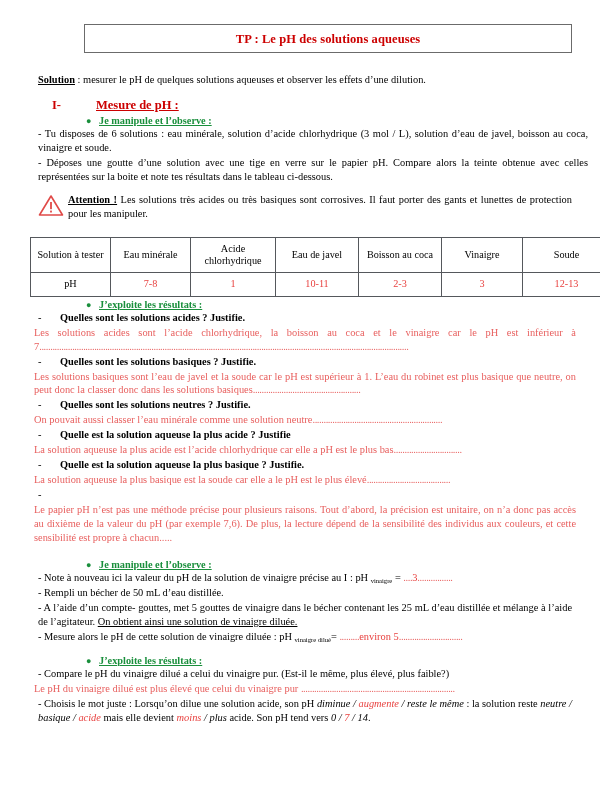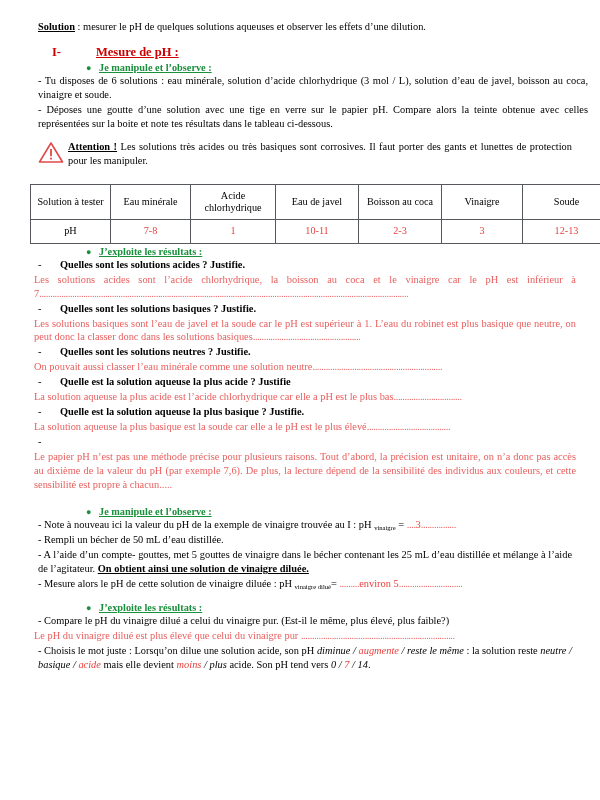--- a/index.html
+++ b/index.html
@@ -154,39 +154,42 @@
     letter-spacing: -0.4px;
   }
 
   
   .inst {
     margin: 1px 28px 0 38px;
     font-size: 10.4px;
     line-height: 1.36;
     text-align: justify;
   }
-  .inst .u { text-decoration: underline; font-weight: bold; }
+  .inst .u { text-decoration: underline; }
   sub.sm {
     font-size: 6.6px;
     vertical-align: baseline;
     position: relative;
     bottom: -2px;
   }
   .red { color: #e8605f; }
   .red-strong { color: #e8413f; }
   .ital { font-style: italic; }
   .dots { letter-spacing: -0.4px; }
   .spacer8 { height: 8px; }
   .spacer12 { height: 12px; }
 </style>
 </head>
 <body>
 
 <div class="page">
 
+  <div class="title-box">
+    <span class="title-text">TP : Le pH des solutions aqueuses</span>
+  </div>
 
   <div class="objectifs">
     <span class="lbl">Solution</span><span> : mesurer le pH de quelques solutions aqueuses et observer les effets d’une dilution.</span>
   </div>
 
   <div class="sec-head">
     <span class="sec-num">I-</span>
     <span class="sec-title">Mesure de pH :</span>
   </div>
 
@@ -276,21 +279,21 @@
 
   <div class="spacer12"></div>
 
 
   <div class="sub-head">
     <span class="bullet">●</span>
     <span class="sub-title">Je manipule et l’observe :</span>
   </div>
 
   <div class="inst nojust">
-    <span>- Note à nouveau ici la valeur du pH de la exemple de vinaigre trouvée au I : pH </span><sub class="sm">vinaigre</sub><span> = </span><span class="red dots">....</span><span class="red-strong">3</span><span class="red dots">................</span>
+    <span>- Note à nouveau ici la valeur du pH de la solution de vinaigre précise au I : pH </span><sub class="sm">vinaigre</sub><span> = </span><span class="red dots">....</span><span class="red-strong">3</span><span class="red dots">................</span>
   </div>
 
   <div class="inst nojust">- Rempli un bécher de 50 mL d’eau distillée.</div>
 
   <div class="inst">
     <span>- A l’aide d’un compte- gouttes, met 5 gouttes de vinaigre dans le bécher contenant les 25 mL d’eau distillée et mélange à l’aide de l’agitateur. </span><span class="u">On obtient ainsi une solution de vinaigre diluée.</span>
   </div>
 
   <div class="inst nojust">
     <span>- Mesure alors le pH de cette solution de vinaigre diluée : pH </span><sub class="sm">vinaigre dilué</sub><span>= </span><span class="red dots">.........</span><span class="red-strong">environ 5</span><span class="red dots">.............................</span>

